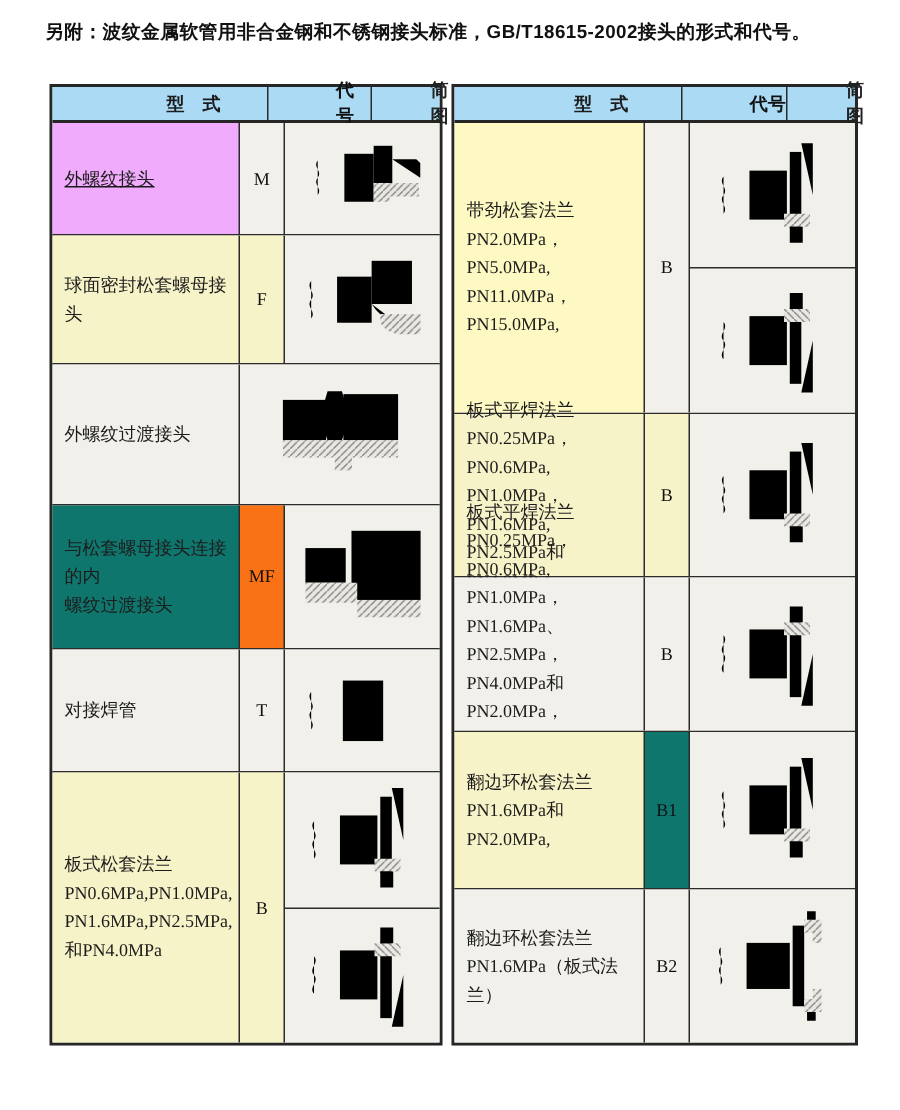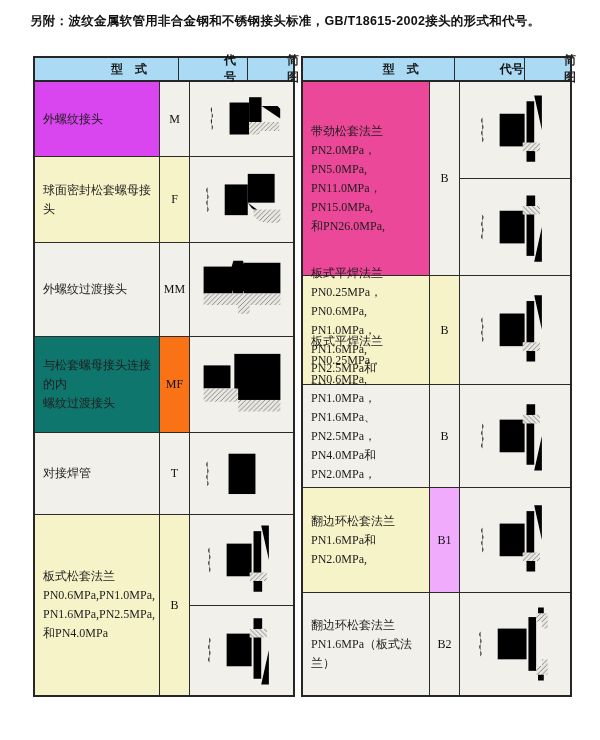--- a/index.html
+++ b/index.html
@@ -148,21 +148,21 @@
   </svg>
 
   <div class="tbl tbl-left" style="background-color: rgb(241, 240, 234);">
     <div class="row header" style="background: rgb(170, 218, 244);">
       <div class="cell c-type">型　式</div>
       <div class="cell c-code">代号</div>
       <div class="cell c-diag" style="background-color: rgb(241, 240, 234);">简　图</div>
     </div>
 
     <div class="row" style="height:75px">
-      <div class="cell c-type plain" style="background-color: #d946ef;">
+      <div class="cell c-type plain" style="background-color: #f0abfc; text-decoration: underline;">
         <div>外螺纹接头</div>
       </div>
       <div class="cell c-code plain" style="background-color: rgb(241, 240, 234);">M</div>
       <div class="cell c-diag" style="background-color: rgb(241, 240, 234);">
         <div class="diag">
           <svg class="dsvg" viewBox="0 0 100 80" preserveAspectRatio="xMidYMid meet">
               <use href="#sym-male-thread-fitting"></use>
             </svg>
         </div>
       </div>
@@ -179,21 +179,20 @@
               <use href="#sym-spherical-seal-nut-fitting"></use>
             </svg>
         </div>
       </div>
     </div>
 
     <div class="row" style="height:94px">
       <div class="cell c-type plain" style="background-color: rgb(241, 240, 234);">
         <div>外螺纹过渡接头</div>
       </div>
-      <div class="cell c-code plain" style="background-color: rgb(241, 240, 234);">MM</div>
       <div class="cell c-diag" style="background-color: rgb(241, 240, 234);">
         <div class="diag">
           <svg class="dsvg" viewBox="0 0 100 80" preserveAspectRatio="xMidYMid meet">
               <use href="#sym-male-male-adapter"></use>
             </svg>
         </div>
       </div>
     </div>
 
     <div class="row" style="height:96px">
@@ -249,25 +248,24 @@
   </div>
 
   <div class="tbl tbl-right" style="background-color: rgb(241, 240, 234);">
     <div class="row header" style="background: rgb(170, 218, 244);">
       <div class="cell c-type">型　式</div>
       <div class="cell c-code">代号</div>
       <div class="cell c-diag" style="background-color: rgb(241, 240, 234);">简　图</div>
     </div>
 
     <div class="row" style="height:194px">
-      <div class="cell c-type plain" style="background-color: #ec4899;">
+      <div class="cell c-type plain" style="background-color: #fef9c3;">
         <div>带劲松套法兰</div>
         <div>PN2.0MPa，PN5.0MPa,</div>
         <div>PN11.0MPa，PN15.0MPa,</div>
-        <div>和PN26.0MPa,</div>
       </div>
       <div class="cell c-code plain" style="background-color: rgb(241, 240, 234);">B</div>
       <div class="cell c-diag" style="background-color: rgb(241, 240, 234);">
         <div class="diag">
           <svg class="dsvg" viewBox="0 0 100 80" preserveAspectRatio="xMidYMid meet">
               <use href="#sym-loose-flange-bolt-down"></use>
             </svg>
         </div>
         <div class="diag">
           <svg class="dsvg" viewBox="0 0 100 80" preserveAspectRatio="xMidYMid meet">
@@ -311,21 +309,21 @@
             </svg>
         </div>
       </div>
     </div>
 
     <div class="row" style="height:105px">
       <div class="cell c-type hl" style="background: rgb(247, 243, 200);">
         <div>翻边环松套法兰</div>
         <div>PN1.6MPa和PN2.0MPa,</div>
       </div>
-      <div class="cell c-code hl" style="background: #f0abfc;">B1</div>
+      <div class="cell c-code hl" style="background: #0f766e;">B1</div>
       <div class="cell c-diag" style="background-color: rgb(241, 240, 234);">
         <div class="diag">
           <svg class="dsvg" viewBox="0 0 100 80" preserveAspectRatio="xMidYMid meet">
               <use href="#sym-loose-flange-bolt-down"></use>
             </svg>
         </div>
       </div>
     </div>
 
     <div class="row" style="height:102px">

